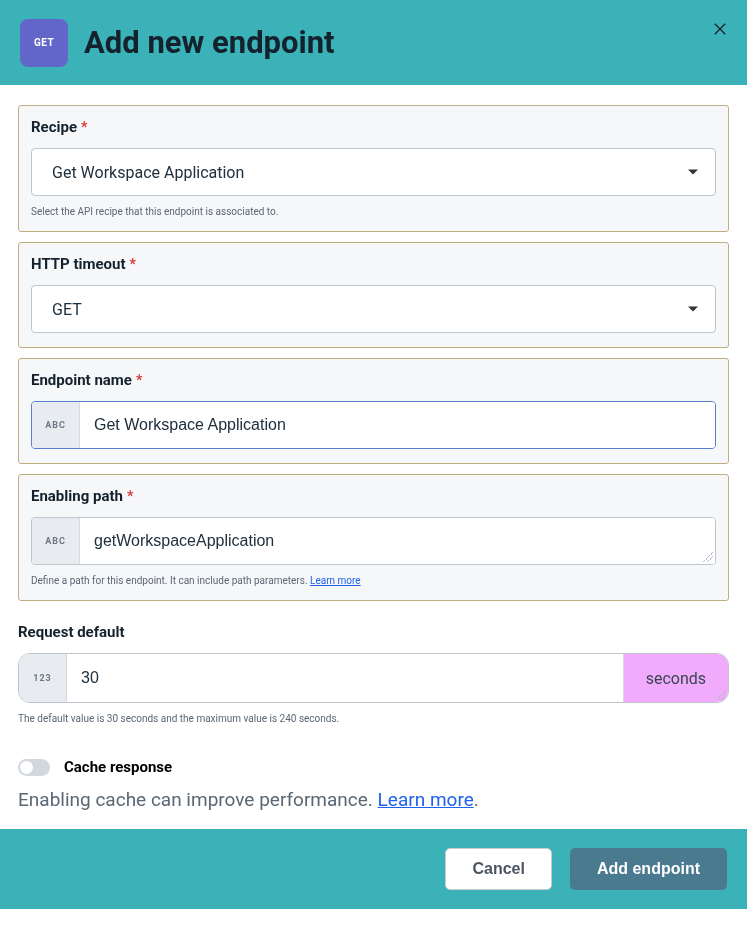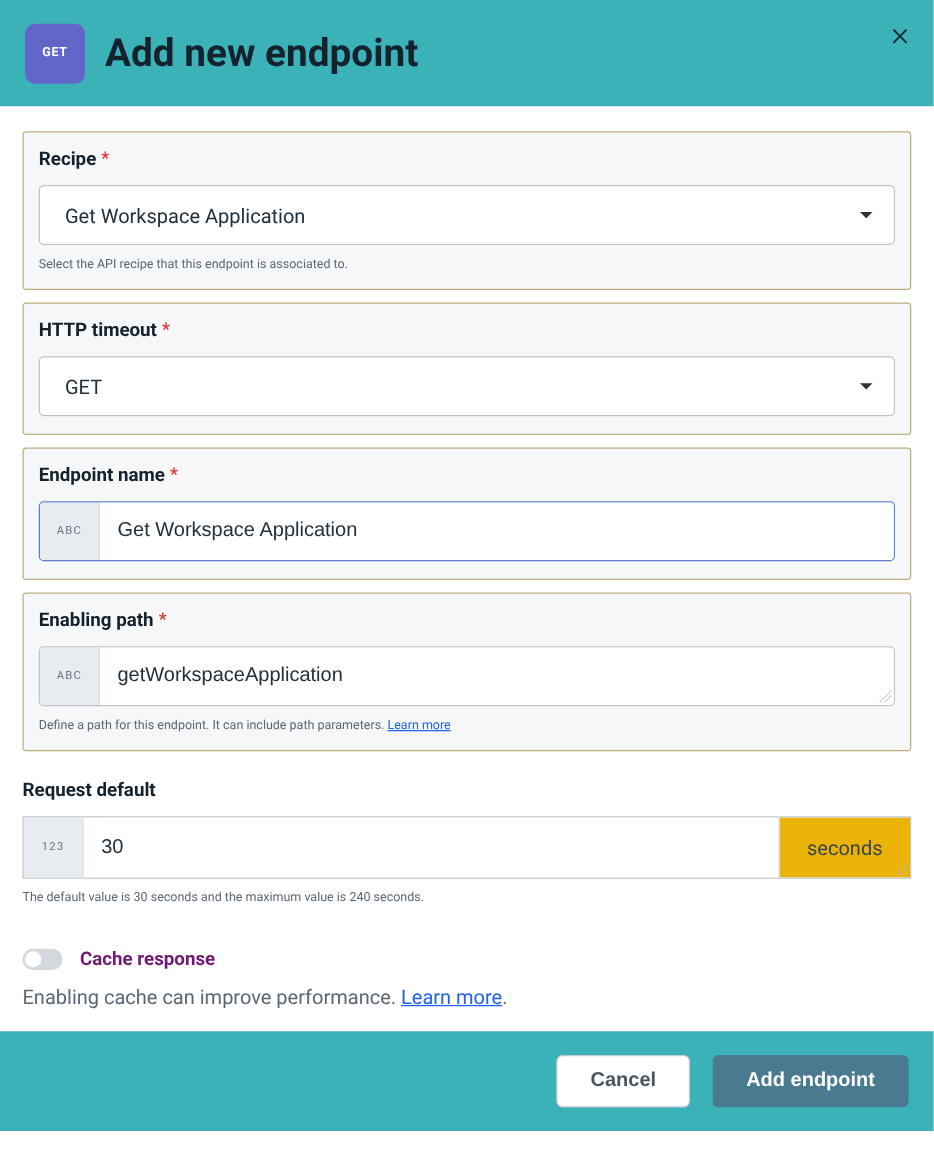--- a/index.html
+++ b/index.html
@@ -121,21 +121,21 @@
     }
     .input-row.focused { border:1px solid #5a7dcf; }
     .prefix {
       width:48px;
       background:#e8ecf0;
       border-right:1px solid #d6dbe1;
       display:flex;
       align-items:center;
       justify-content:center;
       font-size:9px;
-      font-weight:400;
+      font-weight:700;
       color:#6b7682;
       letter-spacing:1px;
     }
     .text-input {
       flex:1;
       border:none;
       outline:none;
       padding:0 14px;
       font-size:16px;
       color:#20303c;
@@ -151,26 +151,26 @@
       right:2px; bottom:2px;
       width:10px; height:10px;
       background:
         linear-gradient(135deg, transparent 0 50%, #b5b9bf 50% 55%, transparent 55% 70%, #b5b9bf 70% 75%, transparent 75%);
       pointer-events:none;
     }
 
     .number-row {
       background:#fff;
       border:1px solid #bfc5cc;
-      border-radius:0;
+      border-radius:12px;
       height:50px;
       overflow:hidden;
     }
     .suffix {
-      background:#eab308;
+      background:#f0abfc;
       border-left:1px solid #d6dbe1;
       display:flex;
       align-items:center;
       justify-content:center;
       padding:0 22px;
       font-size:16px;
       color:#3a4551;
     }
 
     
@@ -190,25 +190,25 @@
     .toggle-knob {
       position:absolute;
       left:2px; top:2px;
       width:13px; height:13px;
       background:#fff;
       border-radius:50%;
     }
     .toggle-label {
       font-size:15px;
       font-weight:700;
-      color:#701a75;
+      color:#000000;
     }
     .toggle-helper {
       margin-top:12px;
-      font-size:16px;
+      font-size:19px;
       color:#5a6774;
     }
     .toggle-helper a { color:#1e63e9; text-decoration:underline; }
 
     
     .footer {
       background:#3bb2b8;
       display:flex;
       justify-content:flex-end;
       align-items:center;

